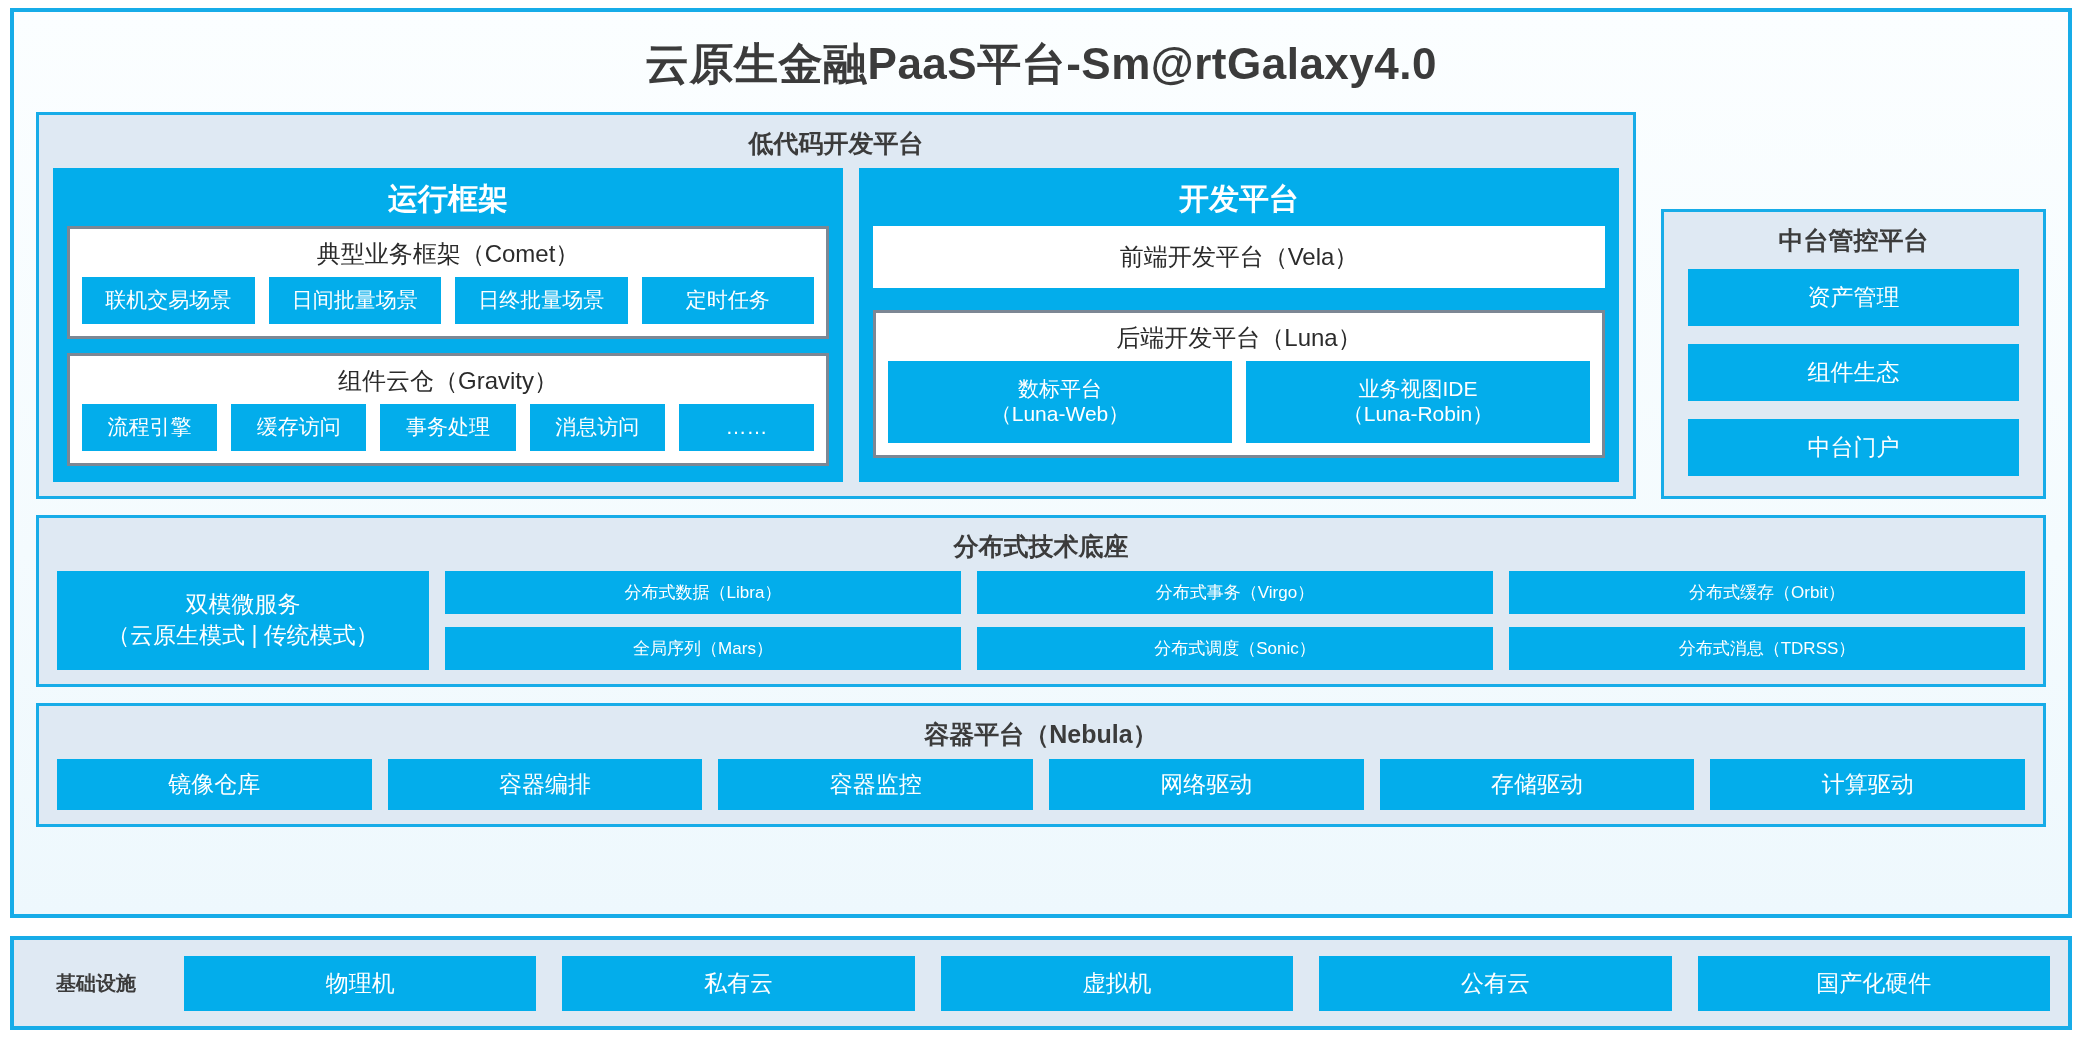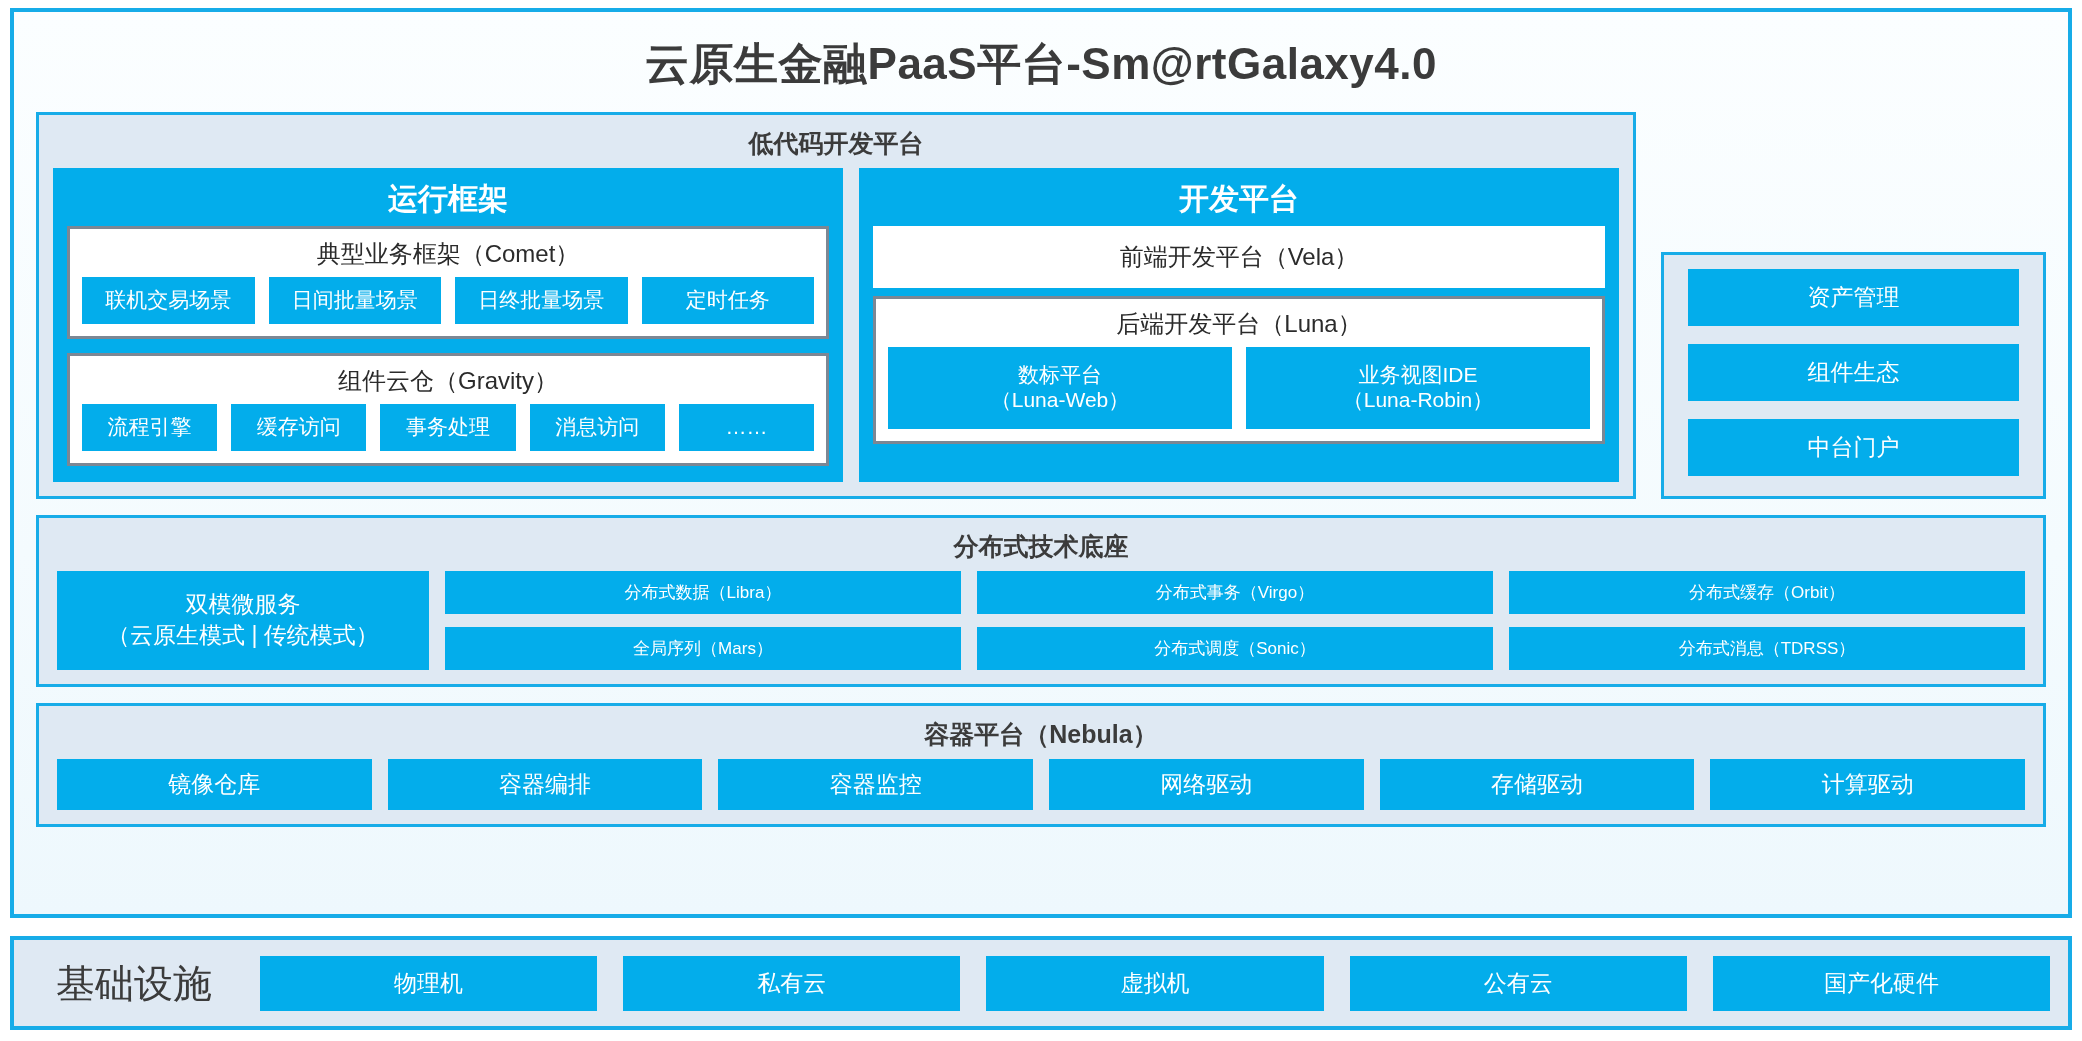--- a/index.html
+++ b/index.html
@@ -155,35 +155,35 @@
     position: absolute;
     left: 10px; top: 936px; width: 2062px; height: 94px;
     border: 4px solid #17ACE8;
     background: #DFE9F3;
     display: flex; align-items: center;
     padding: 0 18px;
     gap: 26px;
   }
   .infra-label {
     flex: 0 0 auto;
-    font-size: 39px; font-weight: 400; color: #3b3b3b;
+    font-size: 20px; font-weight: 700; color: #3b3b3b;
     padding: 0 22px 0 24px;
     line-height: 1;
   }
   .infra-cells { display: flex; gap: 26px; flex: 1 1 auto; }
   .infra-cell {
     flex: 1 1 0;
     background: #03ADEB; color: #fff;
     font-size: 23px;
     text-align: center;
     padding: 16px 15px;
     line-height: 1;
   }
 
-  .mt14 { margin-top: 8px; }
+  .mt14 { margin-top: 22px; }
   .gap-sec { height: 16px; }
 </style>
 </head>
 <body>
 
 <div class="page">
 
   <div class="main-frame">
 
     <div class="app-title">云原生金融PaaS平台-Sm@rtGalaxy4.0</div>
@@ -236,20 +236,21 @@
                 </div>
               </div>
             </div>
 
           </div>
         </div>
       </div>
 
       <div class="midctrl">
         <div class="panel">
+          <div class="panel-title">中台管控平台</div>
           <div class="mid-list">
             <div class="mid-item">资产管理</div>
             <div class="mid-item">组件生态</div>
             <div class="mid-item">中台门户</div>
           </div>
         </div>
       </div>
 
     </div>
 

